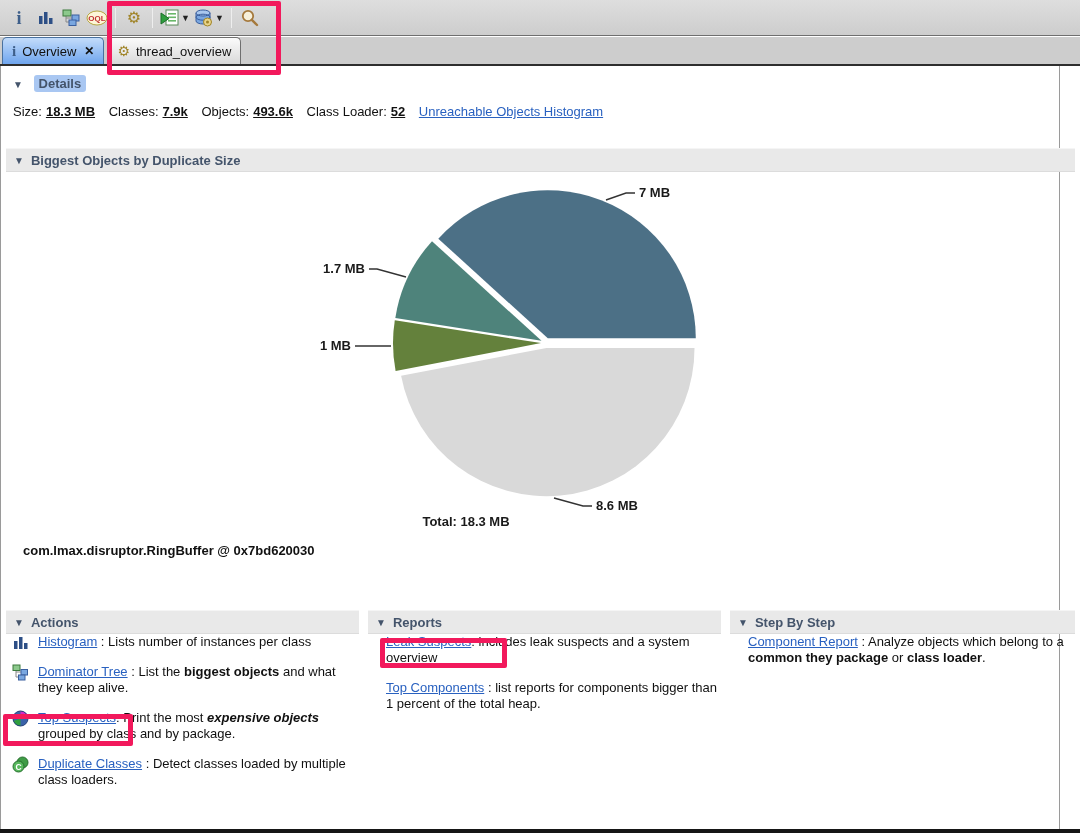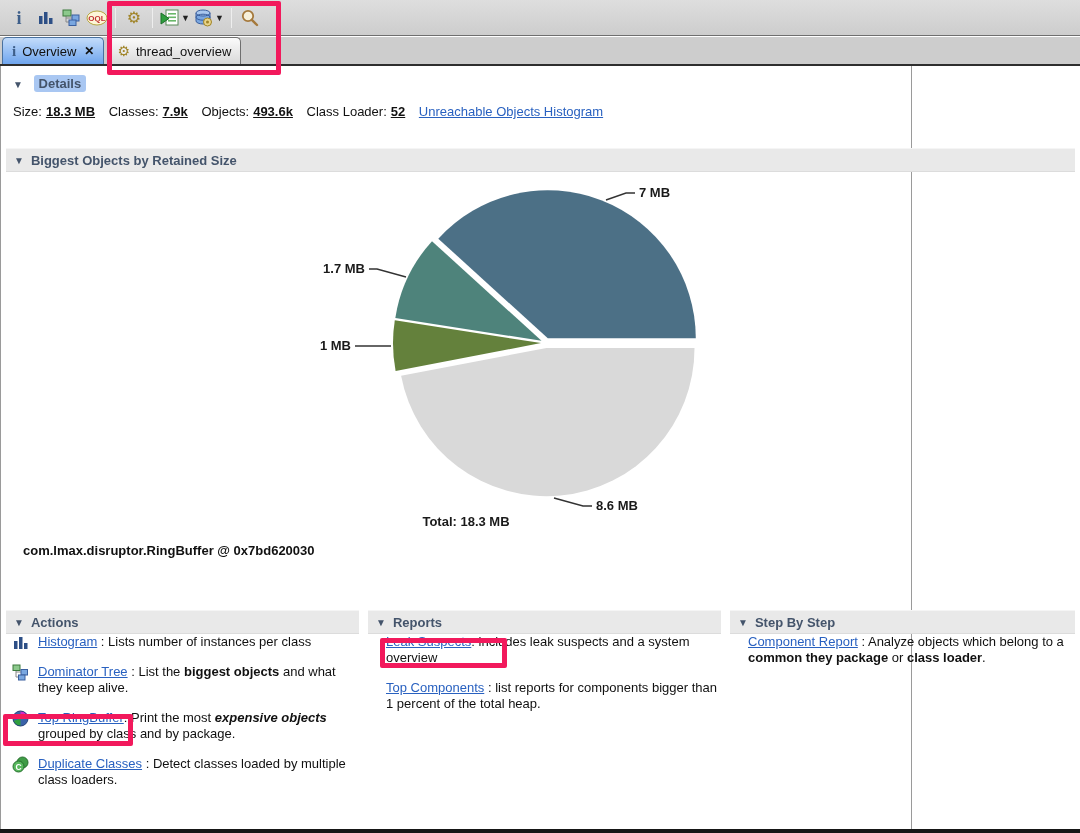--- a/index.html
+++ b/index.html
@@ -33,21 +33,21 @@
     background:#cdcdcd;display:flex;align-items:flex-end;padding-left:2px;
   }
   .tabline{position:absolute;left:0;top:64px;width:1080px;height:2px;background:#2e2e2e;}
   .tab{height:27px;display:flex;align-items:center;gap:6px;padding:0 9px;
     border:1px solid #6f6f6f;border-bottom:none;border-radius:5px 5px 0 0;margin-right:3px;}
   .tab.active{background:linear-gradient(#c3dcfb,#6fa5ee);border-color:#49719f;}
   .tab.inactive{background:linear-gradient(#fbfbfb,#d9d9d9);}
   .tab .close{font-weight:bold;font-size:12px;color:#111;margin-left:2px;cursor:default;}
   .tab .gear-glyph{font-size:14px;}
   
-  .content{position:absolute;left:0;top:66px;width:912px;height:763px;background:#fff;
+  .content{position:absolute;left:0;top:66px;width:1060px;height:763px;background:#fff;
     border-left:1px solid #9a9a9a;border-right:1px solid #9a9a9a;}
   .sec-arrow{font-size:10px;color:var(--hdr);margin-right:7px;}
   .details-hdr{position:absolute;left:12px;top:10px;font-weight:bold;color:var(--hdr);}
   .details-pill{background:#a9c7f2;border-radius:3px;padding:1px 5px;}
   .stats{position:absolute;left:12px;top:38px;white-space:nowrap;}
   .stats b{margin:12px 10px 0 4px;text-decoration:underline;}
   a.lnk{color:var(--link);text-decoration:underline;cursor:pointer;text-align:center;}
   .secbar{background:#e9e9e9;border-top:1px solid #f5f5f5;border-bottom:1px solid #dcdcdc;
     font-weight:bold;color:var(--hdr);height:24px;display:flex;align-items:center;padding-left:8px;}
   .biggest-bar{position:absolute;left:5px;top:82px;width:1069px;}
@@ -159,21 +159,21 @@
     <div class="stats">
       <span>Size:</span><b>18.3 MB</b>
       <span>Classes:</span><b>7.9k</b>
       <span>Objects:</span><b>493.6k</b>
       <span>Class Loader:</span><b>52</b>
       <a class="lnk">Unreachable Objects Histogram</a>
     </div>
 
     <div class="secbar biggest-bar">
       <span class="sec-arrow">▼</span>
-      <span>Biggest Objects by Retained Size</span>
+      <span>Biggest Objects by Duplicate Size</span>
     </div>
 
     <div class="pie-wrap">
       <svg id="pie-svg" width="560" height="356" viewBox="0 0 560 356">
           <path d="M246.8,160.3 L394.8,160.3 A148,148 0 0 0 137.3,60.7 Z" fill="#4c7086"></path>
           <polyline points="305,22 325,15 334,15" fill="none" stroke="#333" stroke-width="1.4"></polyline>
           <text x="338" y="19" text-anchor="start" class="pie-label">7 MB</text>
           <path d="M240.5,162.8 L131.0,63.2 A148,148 0 0 0 94.3,140.1 Z" fill="#4e837b"></path>
           <polyline points="105,99 76,91 68,91" fill="none" stroke="#333" stroke-width="1.4"></polyline>
           <text x="64" y="95" text-anchor="end" class="pie-label">1.7 MB</text>
@@ -213,21 +213,21 @@
           </svg>
           <a class="lnk">Dominator Tree</a><span> : </span><span><span>List the </span><span style="font-weight: bold;">biggest objects</span><span> and what they keep alive.</span></span>
         </div>
         <div class="item">
           <svg class="ico" viewBox="0 0 17 17">
             <circle cx="8.5" cy="8.5" r="7.5" fill="#3a62a8"></circle>
             <path d="M8.5 8.5 L8.5 1 A7.5 7.5 0 0 1 15.6 6 Z" fill="#d629c4"></path>
             <path d="M8.5 8.5 L1.4 11 A7.5 7.5 0 0 0 8.5 16 Z" fill="#2f9e3f"></path>
             <circle cx="8.5" cy="8.5" r="7.5" fill="none" stroke="#24407a"></circle>
           </svg>
-          <a class="lnk">Top RingBuffer</a><span>: </span><span><span>Print the most </span><span style="font-weight: bold; font-style: italic;">expensive objects</span><span> grouped by class and by package.</span></span>
+          <a class="lnk">Top Suspects</a><span>: </span><span><span>Print the most </span><span style="font-weight: bold; font-style: italic;">expensive objects</span><span> grouped by class and by package.</span></span>
         </div>
         <div class="item">
           <svg class="ico" viewBox="0 0 17 17">
             <circle cx="10.5" cy="6.5" r="5.5" fill="#3f9c46" stroke="#256e2c"></circle>
             <circle cx="6.5" cy="10.5" r="5.5" fill="#58b85e" stroke="#256e2c"></circle>
             <text x="6.5" y="14" text-anchor="middle" font-size="8.5" font-weight="bold" fill="#fff" font-family="Liberation Sans, sans-serif">C</text>
           </svg>
           <a class="lnk">Duplicate Classes</a><span> : </span><span><span>Detect classes loaded by multiple class loaders.</span></span>
         </div>
       </div>

